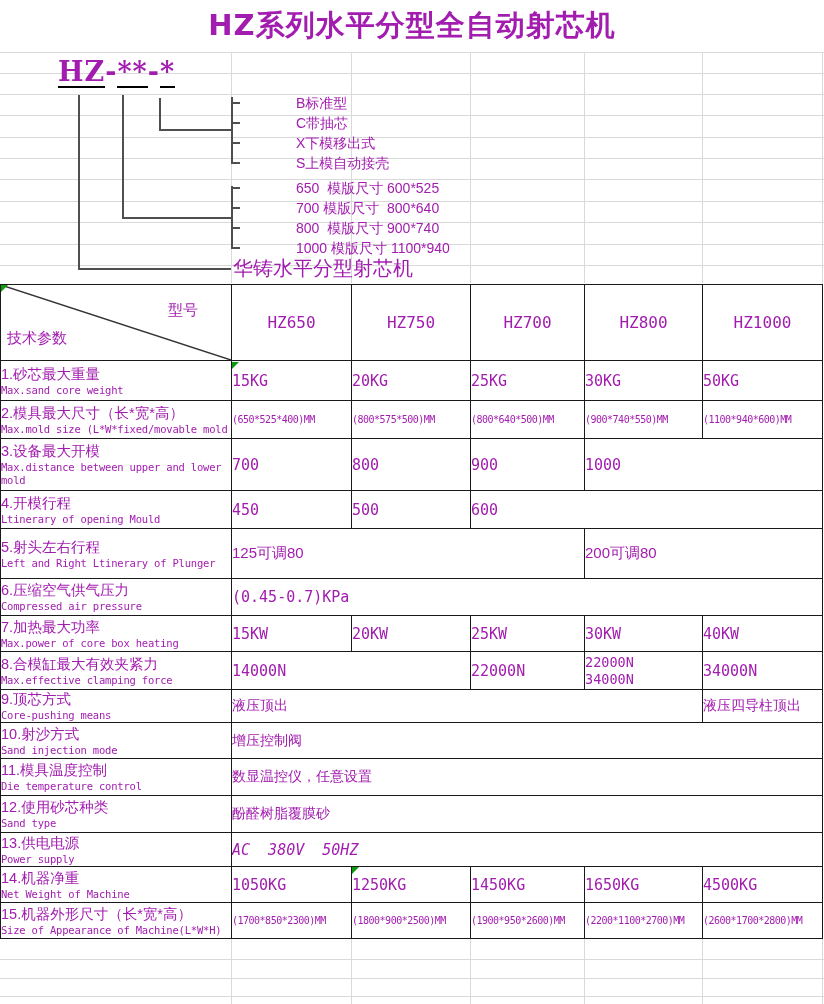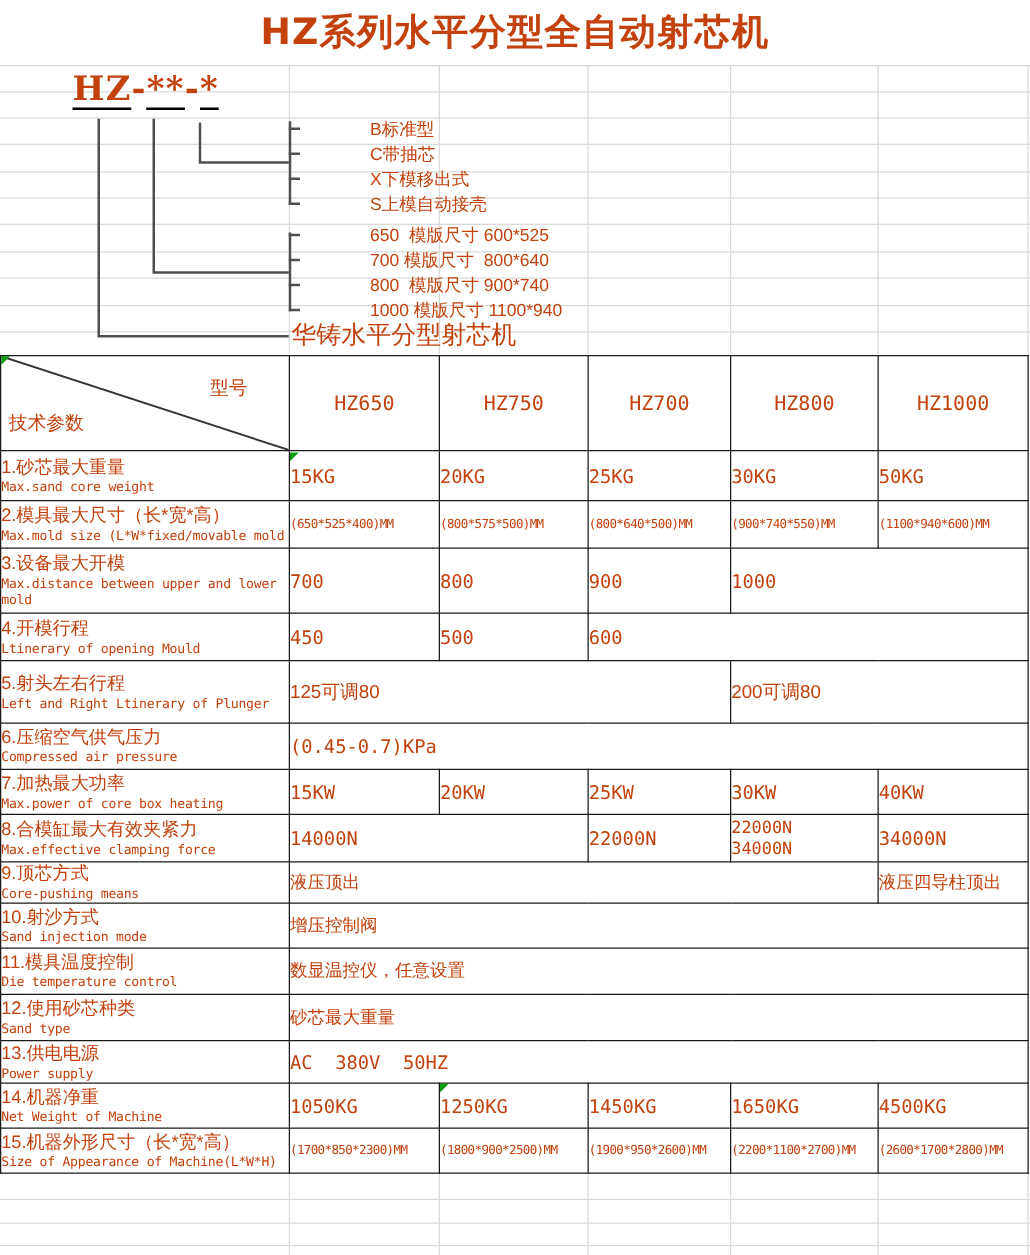--- a/index.html
+++ b/index.html
@@ -1,17 +1,17 @@
 <!DOCTYPE html>
 <html><head>
 <meta charset="utf-8">
 <style>
   html,body{margin:0;padding:0;background:#fff;}
   .page{position:relative;width:824px;height:1004px;background:#ffffff;overflow:hidden;
-        font-family:"Liberation Sans",sans-serif;color:#c2410c;}
+        font-family:"Liberation Sans",sans-serif;color:#a21caf;}
   .gridsvg{position:absolute;top:0;left:0;z-index:0;}
   .page-title{position:absolute;top:6px;left:0;width:100%;text-align:center;
         font-size:29px;font-weight:bold;letter-spacing:1px;z-index:2;
         font-family:"DejaVu Sans",sans-serif;}
   
   .code{position:absolute;top:56px;left:58px;z-index:2;font-weight:bold;font-size:27px;
         font-family:"DejaVu Serif",serif;letter-spacing:1px;}
   .code .u{display:inline-block;border-bottom:2px solid #000;line-height:1.08;}
   .opt{position:absolute;left:258px;z-index:2;font-size:14px;line-height:20px;white-space:pre;margin-left:38px;}
   .series-label{position:absolute;left:233px;top:255px;z-index:2;font-size:20px;line-height:26px;}
@@ -21,21 +21,21 @@
   table.spec td,table.spec th{border:1px solid #1a1a1a;overflow:hidden;padding:0;}
   td.lbl{text-align:left;vertical-align:middle;padding:1px 4px;}
   td.lbl .zh{font-size:14.5px;line-height:1.3;}
   td.lbl .en{font-size:10.5px;line-height:1.2;letter-spacing:-0.2px;
         font-family:"DejaVu Sans Mono",monospace;}
   td.val{text-align:left;vertical-align:middle;font-size:15px;
         font-family:"DejaVu Sans Mono",monospace;}
   td.val.small{font-size:10px;letter-spacing:-0.5px;}
   td.val.cn{font-family:"Liberation Sans",sans-serif;font-size:14px;}
   td.val.pre2{white-space:pre-line;line-height:1.2;}
-  td.val.presp{white-space:pre;}
+  td.val.presp{white-space:pre;font-style:italic;}
   th.colhead{font-family:"DejaVu Sans Mono",monospace;font-size:16px;font-weight:normal;
         text-align:center;vertical-align:middle;}
   td.corner{position:relative;}
   td.corner svg{position:absolute;top:0;left:0;width:100%;height:100%;}
   .corner-tr{position:absolute;top:16px;right:33px;font-size:15px;}
   .corner-bl{position:absolute;bottom:12px;left:6px;font-size:15px;}
   .marker{position:absolute;z-index:3;width:0;height:0;
         border-top:7px solid #0c9b0c;border-right:7px solid transparent;}
 </style>
 </head>
@@ -238,21 +238,21 @@
         <div class="en">Die temperature control</div>
       </td>
       <td class="val cn" colspan="5">数显温控仪，任意设置</td>
     </tr>
 
     <tr style="height:37px">
       <td class="lbl">
         <div class="zh">12.使用砂芯种类</div>
         <div class="en">Sand type</div>
       </td>
-      <td class="val cn" colspan="5">砂芯最大重量</td>
+      <td class="val cn" colspan="5">酚醛树脂覆膜砂</td>
     </tr>
 
     <tr style="height:34px">
       <td class="lbl">
         <div class="zh">13.供电电源</div>
         <div class="en">Power supply</div>
       </td>
       <td class="val presp" colspan="5">AC  380V  50HZ</td>
     </tr>
 

